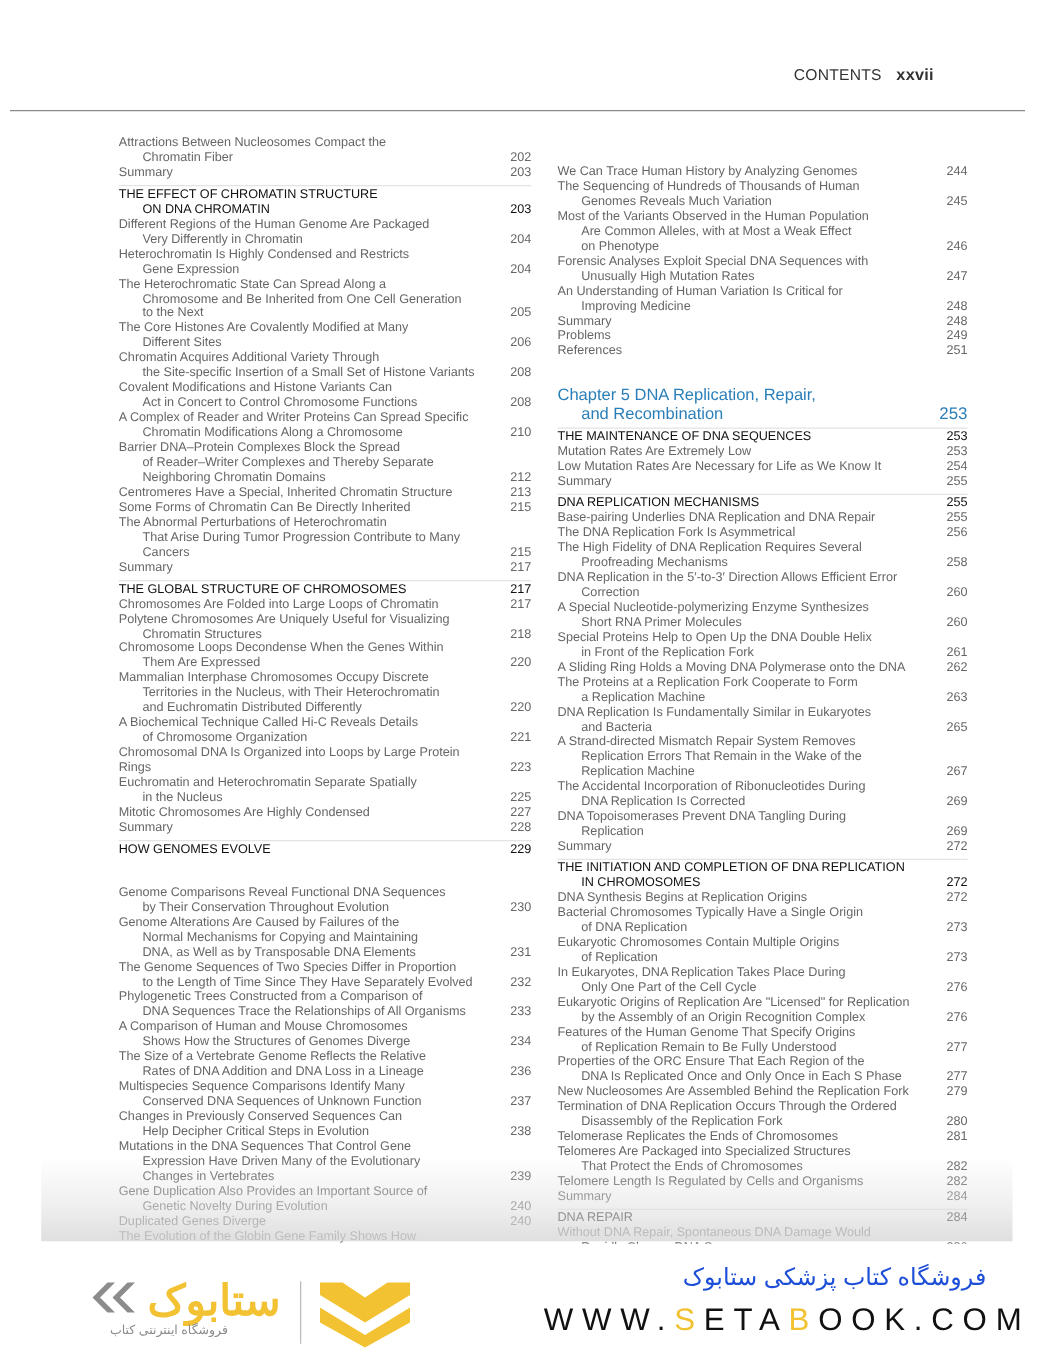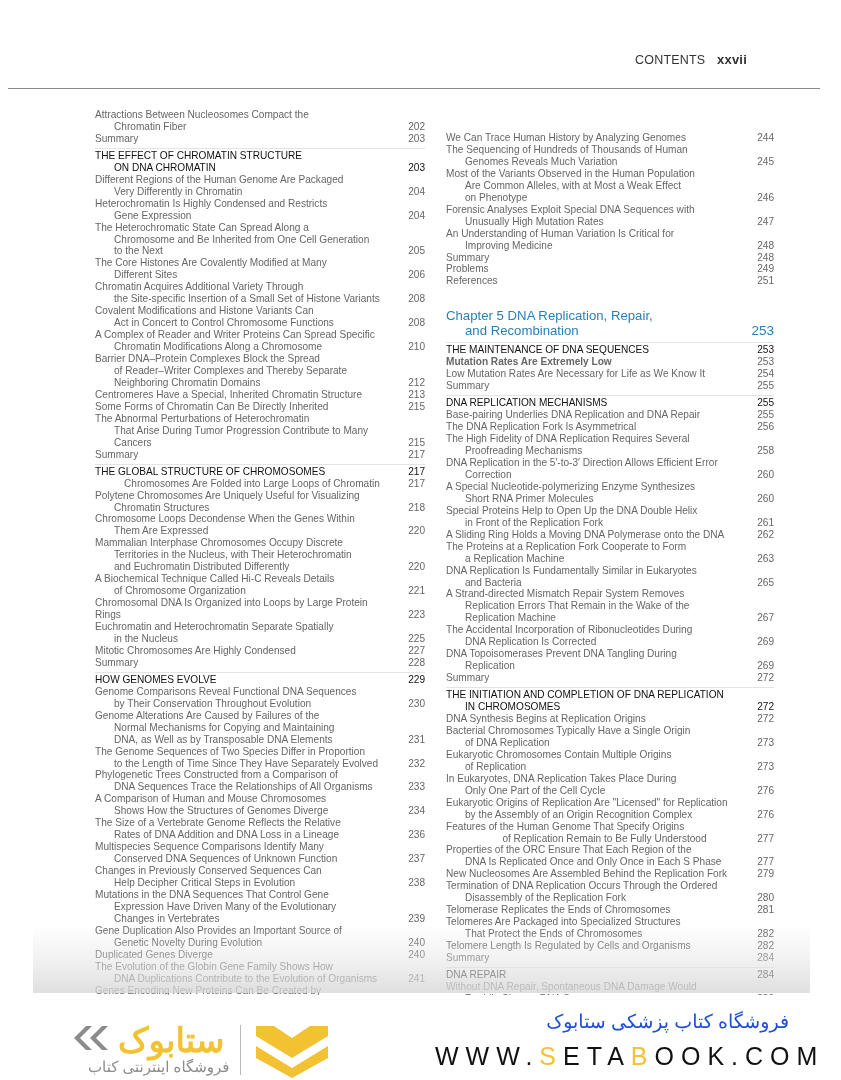--- a/index.html
+++ b/index.html
@@ -48,21 +48,21 @@
     position:absolute; left:0; top:995px; width:841px; height:85px; background:#fff;
   }
   .logo-glyph {
     position:absolute; left:75px; top:1020px; font-size:34px; font-weight:bold; color:#f2c233;
     letter-spacing:-1px;
   }
   .logo-arrows {
     position:absolute; left:72px; top:1023px; font-size:30px; color:#8c8c8c; font-weight:bold;
   }
   .logo-sub {
-    position:absolute; left:88px; top:1058px; font-size:15px; color:#8c8c8c;
+    position:absolute; left:88px; top:1058px; font-size:10px; color:#8c8c8c;
   }
   .logo-divider {
     position:absolute; left:240px; top:1025px; width:1px; height:50px; background:#bbb;
   }
   .logo-chevron {
     position:absolute; left:254px; top:1022px;
   }
   .shop-fa {
     position:absolute; right:52px; top:1010px; font-size:19px; color:#1d4ed8; direction:rtl;
   }
@@ -185,21 +185,21 @@
       <div class="pg">217</div>
     </div>
     <div class="entry section">
       <div class="txt">
         <span class="line" style="display: block;">THE GLOBAL STRUCTURE OF CHROMOSOMES</span>
       </div>
       <div class="pg">217</div>
     </div>
     <div class="entry">
       <div class="txt">
-        <span class="line" style="display: block; margin-left: 29px;">Chromosomes Are Folded into Large Loops of Chromatin</span>
+        <span class="line" style="display: block;">Chromosomes Are Folded into Large Loops of Chromatin</span>
       </div>
       <div class="pg">217</div>
     </div>
     <div class="entry">
       <div class="txt">
         <span class="line" style="display: block;">Polytene Chromosomes Are Uniquely Useful for Visualizing</span>
         <span class="line indent" style="display: block;">Chromatin Structures</span>
       </div>
       <div class="pg">218</div>
     </div>
@@ -251,21 +251,21 @@
       <div class="pg">228</div>
     </div>
     <div class="entry section">
       <div class="txt">
         <span class="line" style="display: block;">HOW GENOMES EVOLVE</span>
       </div>
       <div class="pg">229</div>
     </div>
     <div class="entry">
       <div class="txt">
-        <span class="line" style="display: block;">Genome Comparisons Reveal Functional DNA Sequences</span>
+        <span class="line" style="display: block; margin-top: 23px;">Genome Comparisons Reveal Functional DNA Sequences</span>
         <span class="line indent" style="display: block;">by Their Conservation Throughout Evolution</span>
       </div>
       <div class="pg">230</div>
     </div>
     <div class="entry">
       <div class="txt">
         <span class="line" style="display: block;">Genome Alterations Are Caused by Failures of the</span>
         <span class="line indent" style="display: block;">Normal Mechanisms for Copying and Maintaining</span>
         <span class="line indent" style="display: block;">DNA, as Well as by Transposable DNA Elements</span>
       </div>
@@ -417,21 +417,21 @@
       <div class="pg">253</div>
     </div>
     <div class="entry section">
       <div class="txt">
         <span class="line" style="display: block;">THE MAINTENANCE OF DNA SEQUENCES</span>
       </div>
       <div class="pg">253</div>
     </div>
     <div class="entry">
       <div class="txt">
-        <span class="line" style="display: block; font-weight: bold;">Mutation Rates Are Extremely Low</span>
+        <span class="line" style="display: block;">Mutation Rates Are Extremely Low</span>
       </div>
       <div class="pg">253</div>
     </div>
     <div class="entry">
       <div class="txt">
         <span class="line" style="display: block;">Low Mutation Rates Are Necessary for Life as We Know It</span>
       </div>
       <div class="pg">254</div>
     </div>
     <div class="entry">
@@ -571,21 +571,21 @@
     <div class="entry">
       <div class="txt">
         <span class="line" style="display: block;">Eukaryotic Origins of Replication Are "Licensed" for Replication</span>
         <span class="line indent" style="display: block;">by the Assembly of an Origin Recognition Complex</span>
       </div>
       <div class="pg">276</div>
     </div>
     <div class="entry">
       <div class="txt">
         <span class="line" style="display: block;">Features of the Human Genome That Specify Origins</span>
-        <span class="line indent" style="display: block; text-align: center;">of Replication Remain to Be Fully Understood</span>
+        <span class="line indent" style="display: block;">of Replication Remain to Be Fully Understood</span>
       </div>
       <div class="pg">277</div>
     </div>
     <div class="entry">
       <div class="txt">
         <span class="line" style="display: block;">Properties of the ORC Ensure That Each Region of the</span>
         <span class="line indent" style="display: block;">DNA Is Replicated Once and Only Once in Each S Phase</span>
       </div>
       <div class="pg">277</div>
     </div>

